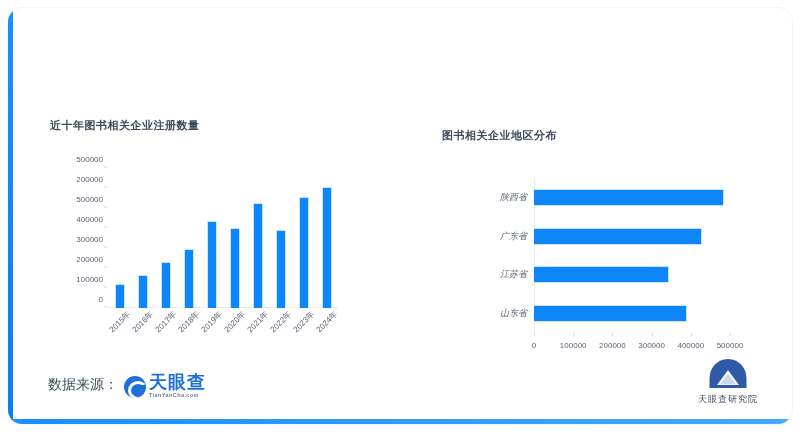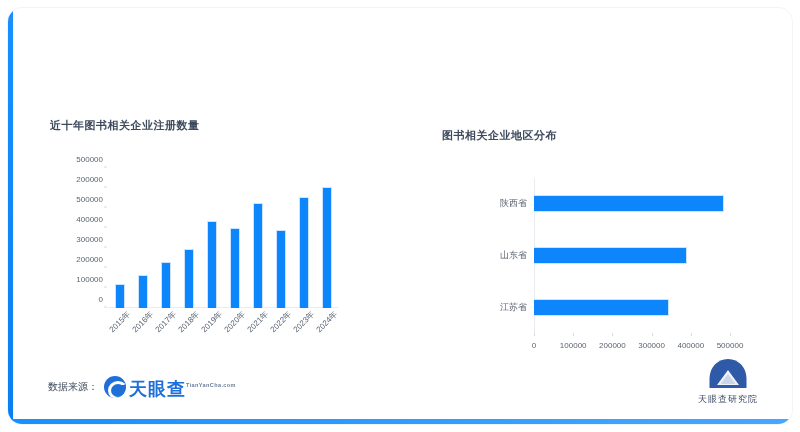--- a/index.html
+++ b/index.html
@@ -146,20 +146,21 @@
     background: #0e86fb;
     border: 1px solid #c9e4ff;
     border-left: none;
   }
   .hbar-label {
     position: absolute;
     right: calc(100% + 7px);
     font-size: 9px;
     color: #5a6472;
     white-space: nowrap;
+    font-style: italic;
   }
   #hbar-plot .xtick {
     position: absolute;
     top: calc(100% + 8px);
     font-size: 8px;
     color: #5a6472;
     white-space: nowrap;
     transform: translateX(-50%);
   }
   #hbar-plot .xtick-mark {
@@ -168,21 +169,21 @@
     width: 1px; height: 3px;
     background: #d8dde3;
   }
 
   
   .footer-left {
     position: absolute;
     left: 40px; bottom: 26px;
     display: flex; align-items: center; gap: 6px;
   }
-  .source-label { font-size: 10px; color: #3d4a5c; }
+  .source-label { font-size: 14px; color: #3d4a5c; }
   .tyc-logo { display: flex; align-items: flex-end; gap: 3px; }
   .tyc-mark {
     width: 22px; height: 22px;
     border-radius: 50%;
     background: #1e6fd9;
     position: relative;
     overflow: hidden;
     flex: none;
   }
   .tyc-mark::before {
@@ -195,21 +196,21 @@
     border-right-color: transparent;
   }
   .tyc-mark::after {
     content: "";
     position: absolute;
     left: 11px; top: 9px;
     width: 9px; height: 9px;
     background: #1e6fd9;
   }
   .tyc-wordmark {
-    display: flex; flex-direction: row; align-items: flex-start;
+    display: flex; flex-direction: column; align-items: flex-start;
   }
   .tyc-cn {
     font-size: 18px; font-weight: bold; color: #1e6fd9;
     letter-spacing: 1px; line-height: 1;
   }
   .tyc-en {
     font-size: 5.5px; font-weight: bold; color: #6b7d99;
     letter-spacing: .4px; margin-top: 1.5px;
   }
 
@@ -303,26 +304,30 @@
   <div class="panel" id="panel-right">
     <div class="panel-title">图书相关企业地区分布</div>
     <div id="hbar-plot">
       <div class="axis-line"></div>
       <div class="hbars" id="hbars-container">
           <div class="hbar-slot">
             <span class="hbar-label">陕西省</span>
             <div class="hbar" title="陕西省 484000" style="width: 96.8%; background: rgb(14, 134, 251);"></div>
           </div>
           <div class="hbar-slot">
-            <span class="hbar-label">山东省</span>
-            <div class="hbar" title="山东省 391000" style="width: 78.2%; background: rgb(14, 134, 251);"></div>
+            <span class="hbar-label">广东省</span>
+            <div class="hbar" title="广东省 428000" style="width: 85.6%; background: rgb(14, 134, 251);"></div>
           </div>
           <div class="hbar-slot">
             <span class="hbar-label">江苏省</span>
             <div class="hbar" title="江苏省 345000" style="width: 69%; background: rgb(14, 134, 251);"></div>
+          </div>
+          <div class="hbar-slot">
+            <span class="hbar-label">山东省</span>
+            <div class="hbar" title="山东省 391000" style="width: 78.2%; background: rgb(14, 134, 251);"></div>
           </div>
         </div>
     <span class="xtick" style="left: 0%;">0</span>
         <span class="xtick-mark" style="left: 0%;"></span>
         <span class="xtick" style="left: 20%;">100000</span>
         <span class="xtick-mark" style="left: 20%;"></span>
         <span class="xtick" style="left: 40%;">200000</span>
         <span class="xtick-mark" style="left: 40%;"></span>
         <span class="xtick" style="left: 60%;">300000</span>
         <span class="xtick-mark" style="left: 60%;"></span>

